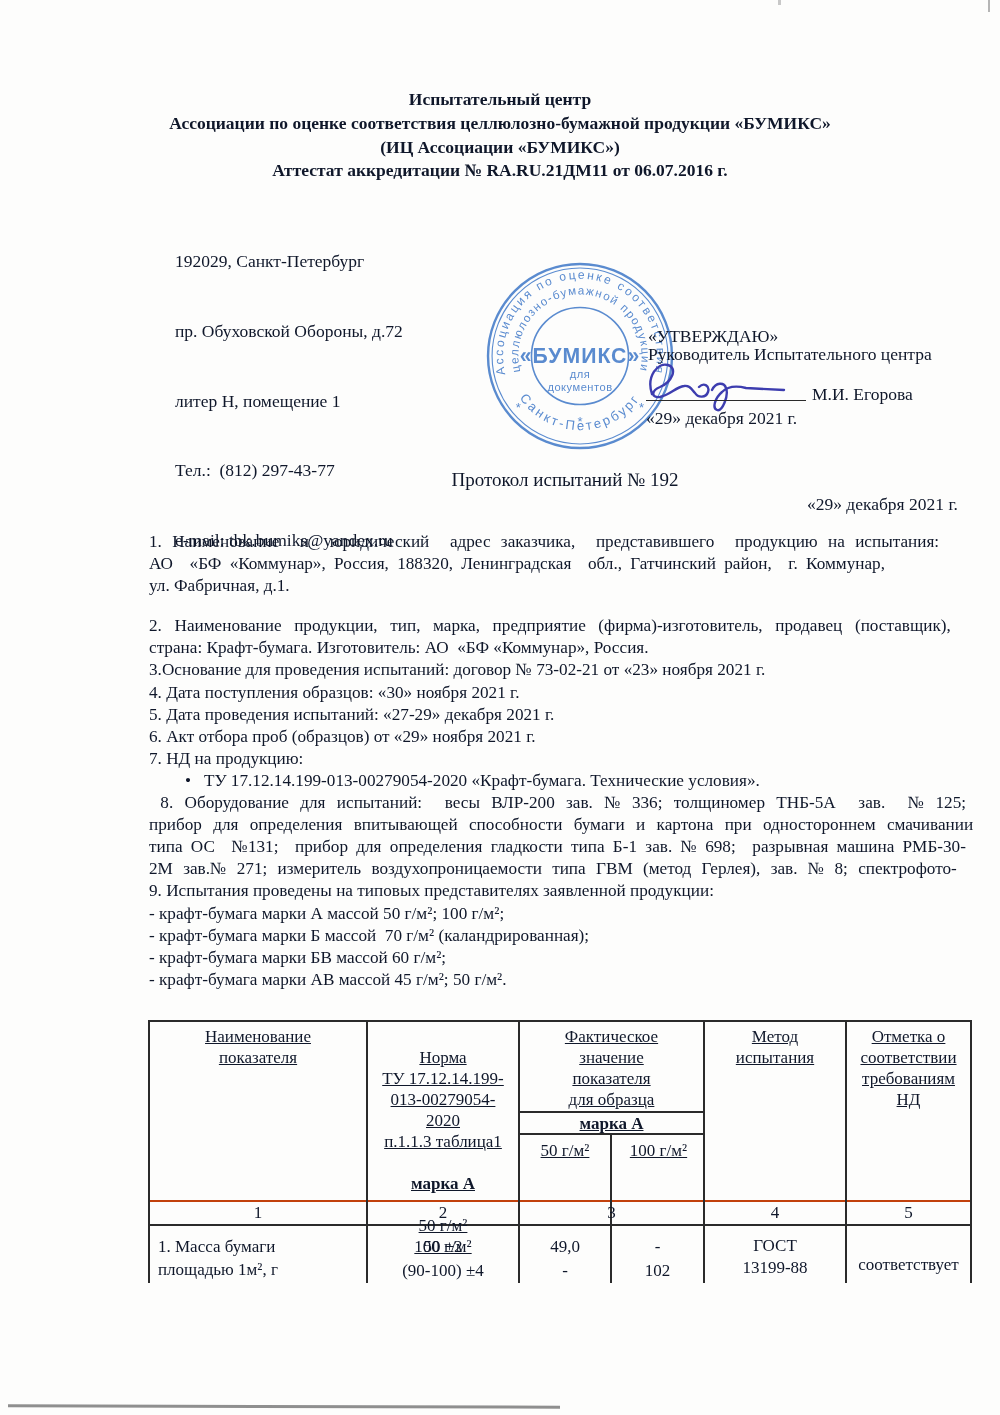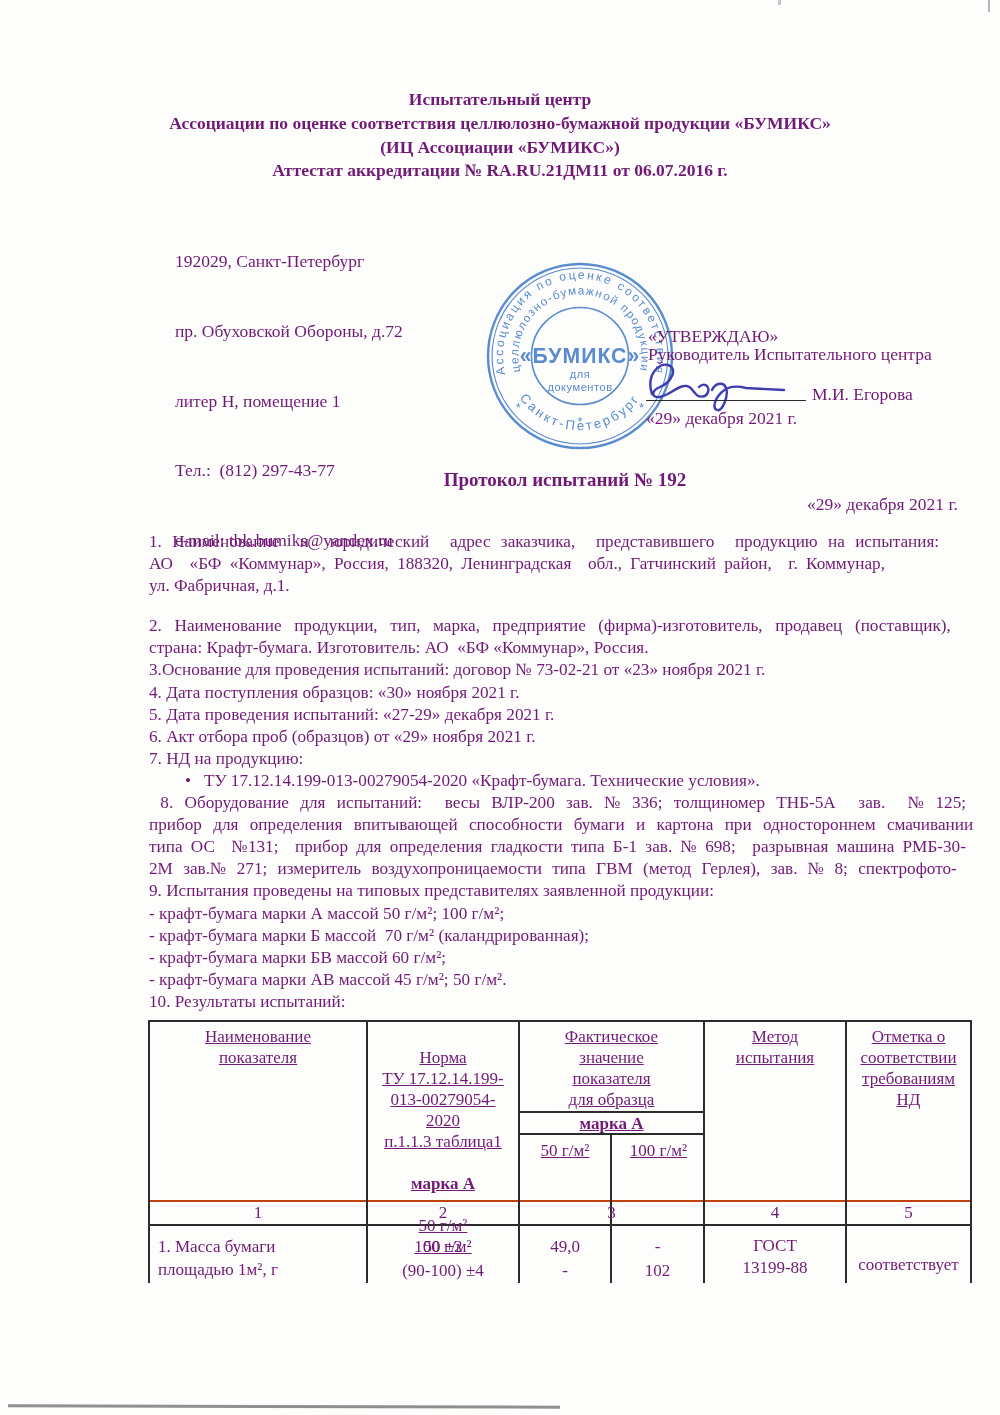--- a/index.html
+++ b/index.html
@@ -1,18 +1,18 @@
 <!DOCTYPE html>
 <html lang="ru"><head>
 <meta charset="utf-8">
 <style>
   html,body { margin:0; padding:0; background:#9a9a9a; }
   .page {
     position:relative; width:1000px; height:1415px; margin:0 auto;
-    background:#fdfdfc; overflow:hidden; color:#701a75;
+    background:#fdfdfc; overflow:hidden; color:#0f172a;
     font-family:"Liberation Serif","DejaVu Serif",serif;
   }
   
   .hdr { position:absolute; left:65px; top:88px; width:870px; text-align:center;
          font-weight:bold; font-size:17.5px; line-height:23.8px; }
   
   .contact { position:absolute; left:175px; top:204px; font-size:17.5px; line-height:23.2px; white-space:pre; }
   
   .stamp { position:absolute; left:486px; top:262px; width:188px; height:188px; opacity:.92; }
   .stamp text, .stamp textPath { font-family:"Liberation Sans","DejaVu Sans",sans-serif; fill:#4d82cc; }
@@ -25,21 +25,21 @@
   
   .approval { position:absolute; left:645px; top:318px; width:340px; font-size:17.5px; }
   .appr-l1 { position:absolute; left:3px; top:8px; }
   .appr-l2 { position:absolute; left:3px; top:26px; }
   .sig-svg { position:absolute; left:-7px; top:36px; }
   .sig-line { position:absolute; left:1px; top:68px; width:160px; border-bottom:1.6px solid #2a2a2a; height:14px; }
   .signer { position:absolute; left:167px; top:66px; }
   .appr-date { position:absolute; left:1px; top:90px; }
   
   .title { position:absolute; left:130px; top:469px; width:870px; text-align:center;
-           font-weight:bold; font-size:19px; }
+           font-weight:normal; font-size:19px; }
   .pdate { position:absolute; left:600px; top:494px; width:358px; text-align:right; font-size:17.5px; }
   
   .bodytext { position:absolute; left:149px; top:531px; width:836px; font-size:17.2px;
               line-height:22.1px; overflow:hidden; }
   .bline { white-space:pre; }
   .bullet { padding-left:36px; }
   .ws2 { word-spacing:2px;margin-top:18px; } .ws4 { word-spacing:4px; } .ws6 { word-spacing:6px; } .ws7 { word-spacing:7px; }
   
   .tbl { position:absolute; left:148px; top:1020px; width:824px; height:263px;
          box-sizing:border-box; border:2px solid #2b2b2b; border-bottom:none;
@@ -147,21 +147,20 @@
     <div class="bline bullet">•   ТУ 17.12.14.199-013-00279054-2020 «Крафт-бумага. Технические условия».</div>
     <div class="bline ws7"> 8. Оборудование для испытаний:  весы ВЛР-200 зав. № 336; толщиномер ТНБ-5А  зав.  № 125;</div>
     <div class="bline ws7">прибор для определения впитывающей способности бумаги и картона при одностороннем смачивании</div>
     <div class="bline ws4">типа ОС  №131;  прибор для определения гладкости типа Б-1 зав. № 698;  разрывная машина РМБ-30-</div>
     <div class="bline ws6">2М зав.№ 271; измеритель воздухопроницаемости типа ГВМ (метод Герлея), зав. № 8; спектрофото-</div>
     <div class="bline">9. Испытания проведены на типовых представителях заявленной продукции:</div>
     <div class="bline">- крафт-бумага марки А массой 50 г/м²; 100 г/м²;</div>
     <div class="bline">- крафт-бумага марки Б массой  70 г/м² (каландрированная);</div>
     <div class="bline">- крафт-бумага марки БВ массой 60 г/м²;</div>
     <div class="bline">- крафт-бумага марки АВ массой 45 г/м²; 50 г/м².</div>
-    <div class="bline">10. Результаты испытаний:</div>
   </div>
 
   <div class="tbl">
     <div class="thead">
       <div class="hc">Наименование
 показателя</div>
       <div class="hc">
         <div>Норма
 ТУ 17.12.14.199-
 013-00279054-

